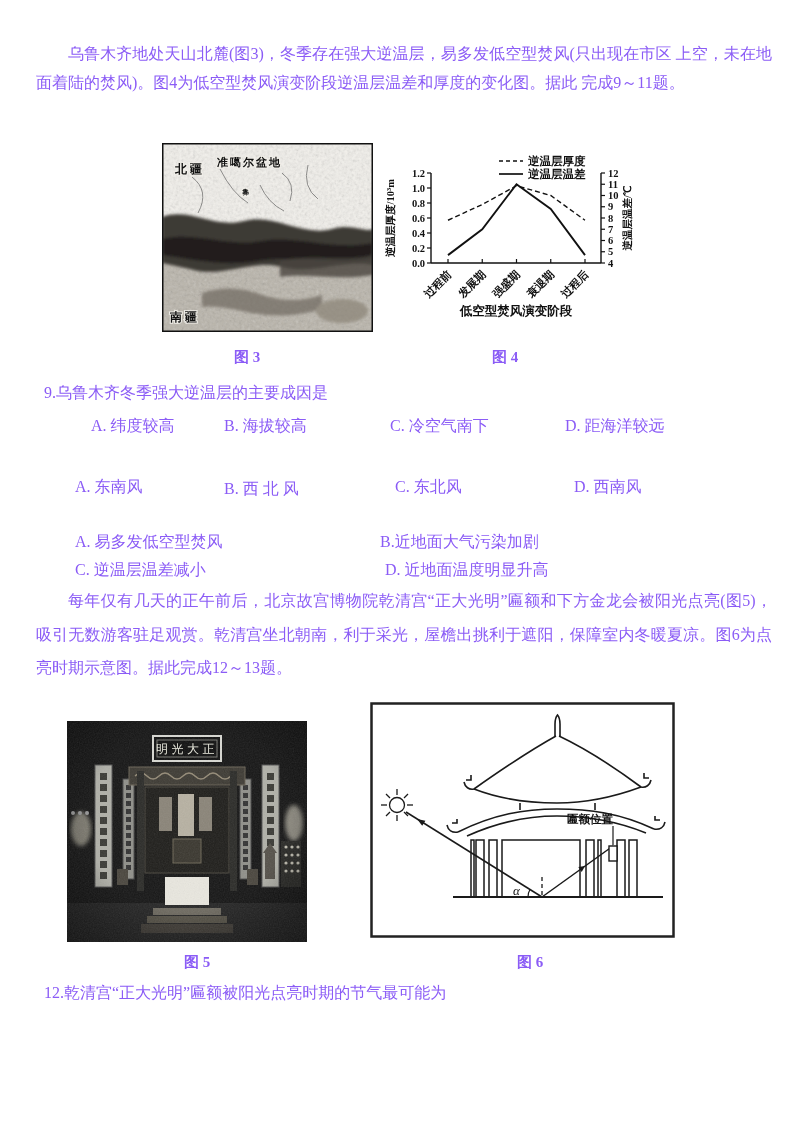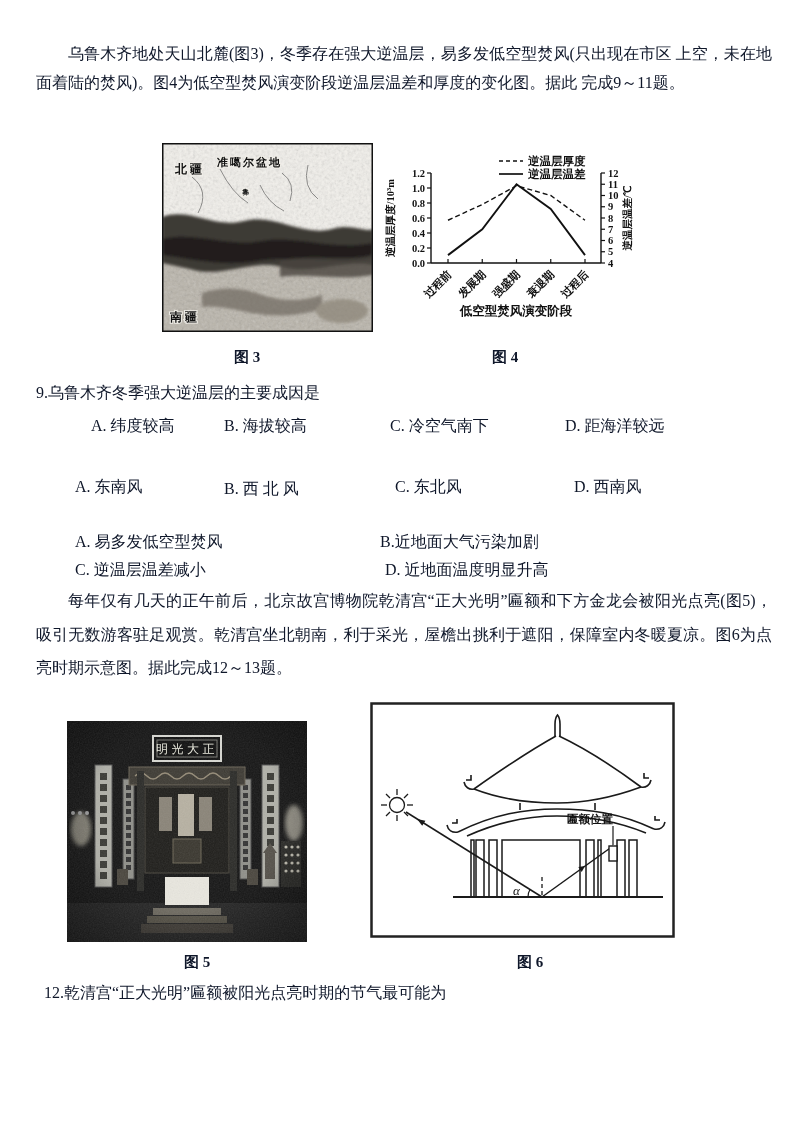--- a/index.html
+++ b/index.html
@@ -1,18 +1,18 @@
 <!DOCTYPE html>
 <html><head>
 <meta charset="utf-8">
 <style>
   html,body{margin:0;padding:0;}
   body{background:#ffffff;}
   .page{position:relative;width:800px;height:1131px;background:#ffffff;overflow:hidden;
-        font-family:"Liberation Serif", serif;color:#0f172a;}
+        font-family:"Liberation Serif", serif;color:#8b5cf6;}
   .abs{position:absolute;}
   .para{font-size:16px;line-height:28.5px;text-align:justify;text-indent:2em;margin:0;}
   .para2{line-height:33.5px;}
   .txt{font-size:16px;white-space:nowrap;}
   .cap{font-size:15px;font-weight:700;text-align:center;white-space:nowrap;}
   .optrow span{position:absolute;font-size:16px;white-space:nowrap;}
   svg text{font-family:"Liberation Serif", serif;}
 </style>
 </head>
 <body>
@@ -116,21 +116,21 @@
       <text transform="translate(103.25,124) rotate(-45)" text-anchor="end" font-size="11" font-weight="bold" fill="#111">发展期</text>
       <text transform="translate(137.5,124) rotate(-45)" text-anchor="end" font-size="11" font-weight="bold" fill="#111">强盛期</text>
       <text transform="translate(171.75,124) rotate(-45)" text-anchor="end" font-size="11" font-weight="bold" fill="#111">衰退期</text>
       <text transform="translate(206,124) rotate(-45)" text-anchor="end" font-size="11" font-weight="bold" fill="#111">过程后</text>
       <text x="133" y="164" text-anchor="middle" font-size="12.5" font-weight="bold" fill="#111">低空型焚风演变阶段</text>
     </svg>
 
   <div class="cap abs" style="left:217px;top:348px;width:60px;">图 3</div>
   <div class="cap abs" style="left:475px;top:348px;width:60px;">图 4</div>
 
-  <div class="txt abs" style="left:36px;top:383px;text-align:right;">9.乌鲁木齐冬季强大逆温层的主要成因是</div>
+  <div class="txt abs" style="left:44px;top:383px;text-align:right;">9.乌鲁木齐冬季强大逆温层的主要成因是</div>
   <div class="optrow">
     <span style="left:75px;top:416px;margin-left:16px;">A. 纬度较高</span>
     <span style="left:224px;top:416px;">B. 海拔较高</span>
     <span style="left:390px;top:416px;">C. 冷空气南下</span>
     <span style="left:565px;top:416px;">D. 距海洋较远</span>
   </div>
 
   <div class="optrow">
     <span style="left:75px;top:477px;">A. 东南风</span>
     <span style="left:224px;top:479px;">B. 西 北 风</span>

